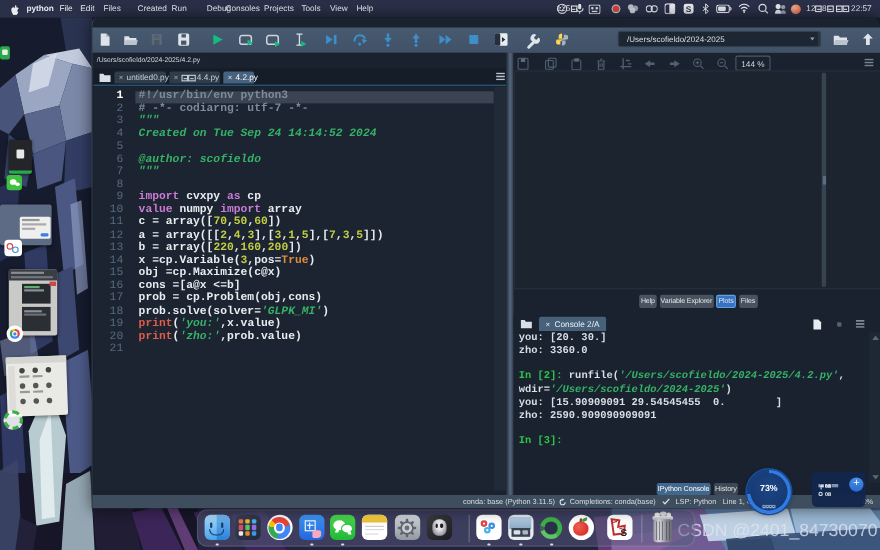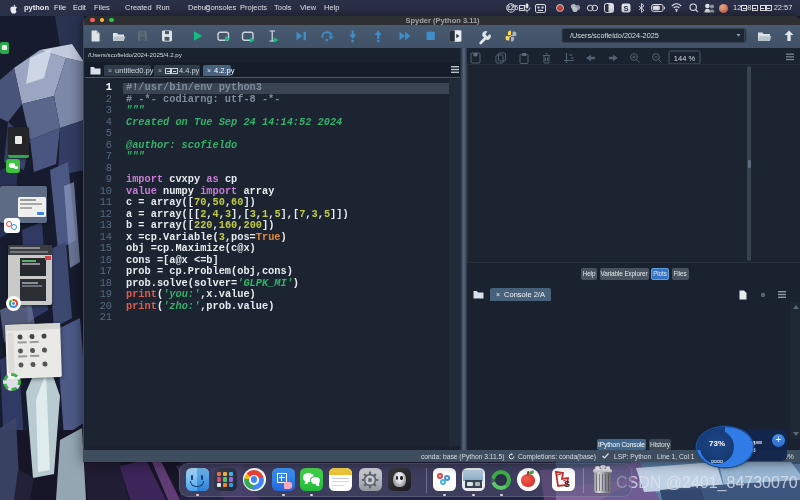--- a/index.html
+++ b/index.html
@@ -372,26 +372,20 @@
         <circle cx="3.4" cy="3" r="2.3" fill="#e8eaf0"></circle>
         <path d="M0.5 9.5 Q0.5 5.8 3.4 5.8 Q6.3 5.8 6.3 9.5 Z" fill="#e8eaf0"></path>
         <circle cx="8" cy="3.5" r="1.9" fill="#9aa1ae"></circle>
         <path d="M5.6 9.5 Q5.6 6.4 8 6.4 Q10.4 6.4 10.4 9.5 Z" fill="#9aa1ae"></path>
       </svg>
   <span class="mi" style="left:719px;top:3.5px;width:9px;height:9px;border-radius:50%;background:radial-gradient(circle at 35% 35%,#f0b090,#d85838)"></span>
   <span class="mi" style="left:733px">12<span class="cjk" style="width:6px;height:6px"></span>8<span class="cjk" style="width:6px;height:6px"></span> <span class="cjk" style="width:6px;height:6px"></span><span class="cjk" style="width:6px;height:6px"></span> 22:57</span>
 </div>
 
 <div id="win">
-  <div id="tbar">
-    <div id="ttext">Spyder (Python 3.11)</div>
-    <div class="tl" style="left:6px;background:#ff5f57"></div>
-    <div class="tl" style="left:15.5px;background:#febc2e"></div>
-    <div class="tl" style="left:25px;background:#28c840"></div>
-  </div>
   <div id="tools">
     <svg class="abs" style="left:0;top:0" width="717" height="23" viewBox="0 0 717 23">
 
       <g transform="translate(7.6,5.5)">
             <path d="M0 0 H5 L8 3 V11 H0 Z" fill="#dde3e9"></path>
             <path d="M5 0 L5 3 L8 3 Z" fill="#9fadb9"></path>
           </g>
 
       <g transform="translate(29,7)">
             <path d="M0 1 L4 1 L5.2 2.6 L11 2.6 L11 9 L0 9 Z" fill="#dde3e9"></path>
@@ -519,21 +513,21 @@
 13
 14
 15
 16
 17
 18
 19
 20
 21</pre>
       <pre id="code"><span class="cm">#!/usr/bin/env python3</span>
-<span class="cm"># -*- codiarng: utf-8 -*-</span>
+<span class="cm"># -*- codiarng: utf-7 -*-</span>
 <span class="st">"""</span>
 <span class="st">Created on Tue Sep 24 14:14:52 2024</span>
 
 <span class="st">@author: scofieldo</span>
 <span class="st">"""</span>
 
 <span class="kw">import</span> cvxpy <span class="kw">as</span> cp
 <span class="kw">value</span> numpy <span class="kw">import</span> array
 c = array([<span class="nu">70</span>,<span class="nu">50</span>,<span class="nu">60</span>])
 a = array([[<span class="nu">2</span>,<span class="nu">4</span>,<span class="nu">3</span>],[<span class="nu">3</span>,<span class="nu">1</span>,<span class="nu">5</span>],[<span class="nu">7</span>,<span class="nu">3</span>,<span class="nu">5</span>]])
@@ -617,20 +611,29 @@
         <svg class="abs" style="left:272px;top:3px" width="8" height="10" viewBox="0 0 8 10">
               <path d="M0.5 0.5 H5 L7.5 3 V9.5 H0.5 Z" fill="#e6ebef"></path>
             </svg>
         <span class="abs" style="left:294px;top:6px;width:4px;height:4px;background:#55626f;border-radius:1px"></span>
         <svg class="abs" style="left:311px;top:4px" width="8" height="7" viewBox="0 0 8 7">
               <rect y="0" width="8" height="1.4" fill="#8a97a5"></rect>
               <rect y="2.8" width="8" height="1.4" fill="#8a97a5"></rect>
               <rect y="5.6" width="8" height="1.4" fill="#8a97a5"></rect>
             </svg>
       </div>
+      <pre id="ctext">you: [20. 30.]
+zho: 3360.0
+
+<span class="gr">In [2]:</span> runfile(<span class="st">'/Users/scofieldo/2024-2025/4.2.py'</span>,
+wdir=<span class="st">'/Users/scofieldo/2024-2025'</span>)
+you: [15.90909091 29.54545455  0.        ]
+zho: 2590.909090909091
+
+<span class="gr">In [3]:</span></pre>
       <div class="abs" style="left:323px;top:15px;width:11px;height:137px;background:#1e2834">
         <span class="abs" style="left:2.5px;top:3px;width:0;height:0;border-left:3px solid transparent;border-right:3px solid transparent;border-bottom:4px solid #5a6a7a"></span>
         <span class="abs" style="left:2.5px;bottom:3px;width:0;height:0;border-left:3px solid transparent;border-right:3px solid transparent;border-top:4px solid #5a6a7a"></span>
       </div>
       <div id="cbot">
         <span class="cbtab act" style="left:130px;width:49px">IPython Console</span>
         <span class="cbtab" style="left:182px;width:22px">History</span>
       </div>
     </div>
   </div>
@@ -652,18 +655,18 @@
 
 <div class="abs" style="left:738px;top:429px;width:49px;height:32px;background:rgba(18,38,78,.94);border-radius:5px">
   <span class="abs" style="left:5.5px;top:3.5px;color:rgba(215,226,242,.6)"><span class="cjk" style="width:2.7px;height:2.7px;margin-right:.4px"></span><span class="cjk" style="width:2.7px;height:2.7px;margin-right:.4px"></span><span class="cjk" style="width:2.7px;height:2.7px;margin-right:.4px"></span><span class="cjk" style="width:2.7px;height:2.7px;margin-right:.4px"></span><span class="cjk" style="width:2.7px;height:2.7px;margin-right:.4px"></span><span class="cjk" style="width:2.7px;height:2.7px"></span></span>
   <span class="abs" style="left:6.5px;top:11px;width:0;height:0;border-left:2.2px solid transparent;border-right:2.2px solid transparent;border-bottom:3px solid #cfe0f4"></span>
       <span class="abs" style="left:8.2px;top:13.5px;width:1px;height:2.5px;background:#cfe0f4"></span>
   <span class="abs" style="left:12px;top:10.5px;color:#fff;font-size:5px;font-weight:bold">08</span>
   <span class="abs" style="left:6px;top:18px;width:4px;height:4px;border:.8px solid #cfe0f4;border-radius:50%"></span>
   <span class="abs" style="left:12px;top:18px;color:#fff;font-size:5px;font-weight:bold">08</span>
   <div class="abs" style="left:34px;top:4.5px;width:13px;height:13px;border-radius:50%;background:linear-gradient(#4a90e8,#2a6ad0);color:#fff;font-size:10px;line-height:12.5px;text-align:center">+</div>
 </div>
-<div class="abs" style="left:697px;top:427px;width:56px;height:40px;border-radius:50%;background:conic-gradient(#2f7ce6 0 73%,#16407e 73%);box-shadow:0 0 0 1.5px #1c4d96,0 1px 5px rgba(0,0,0,.4)">
+<div class="abs" style="left:679px;top:427px;width:40px;height:40px;border-radius:50%;background:conic-gradient(#2f7ce6 0 73%,#16407e 73%);box-shadow:0 0 0 1.5px #1c4d96,0 1px 5px rgba(0,0,0,.4)">
   <div class="abs" style="left:2.8px;top:2.8px;width:34.4px;height:34.4px;border-radius:50%;background:radial-gradient(circle at 50% 40%,#1c4688,#153468)"></div>
   <div class="abs" style="left:0;top:11.5px;width:40px;text-align:center;color:#fff;font-size:8px;font-weight:bold">73%</div>
   <div class="abs" style="left:0;top:25px;width:40px;text-align:center;color:rgba(195,216,242,.6)"><span class="cjk" style="width:2.8px;height:2.8px;margin-right:.4px"></span><span class="cjk" style="width:2.8px;height:2.8px;margin-right:.4px"></span><span class="cjk" style="width:2.8px;height:2.8px;margin-right:.4px"></span><span class="cjk" style="width:2.8px;height:2.8px"></span></div>
 </div>
 </div>
 
 </body></html>

